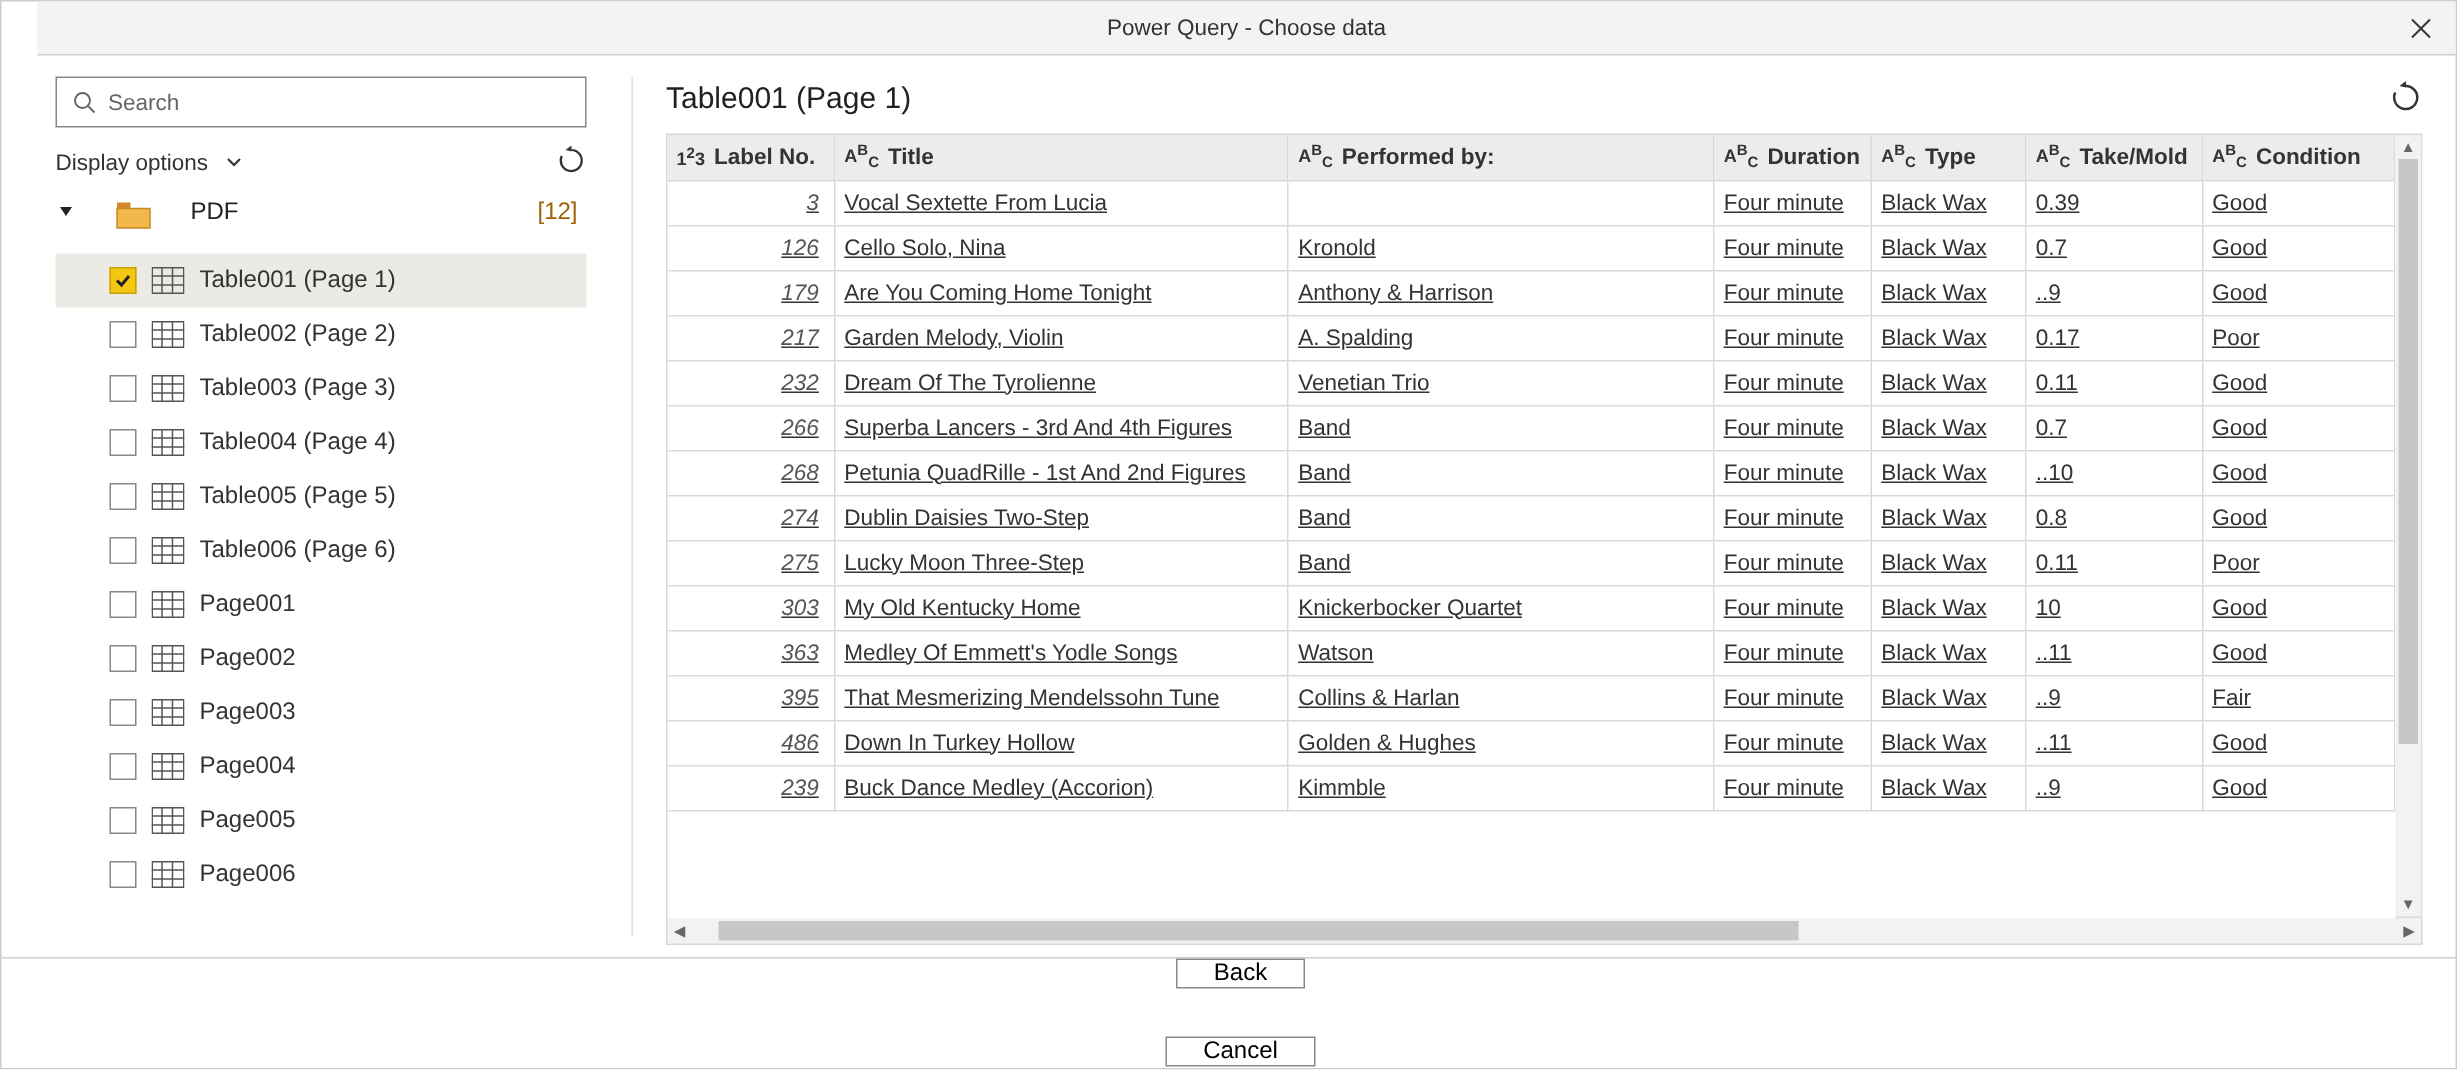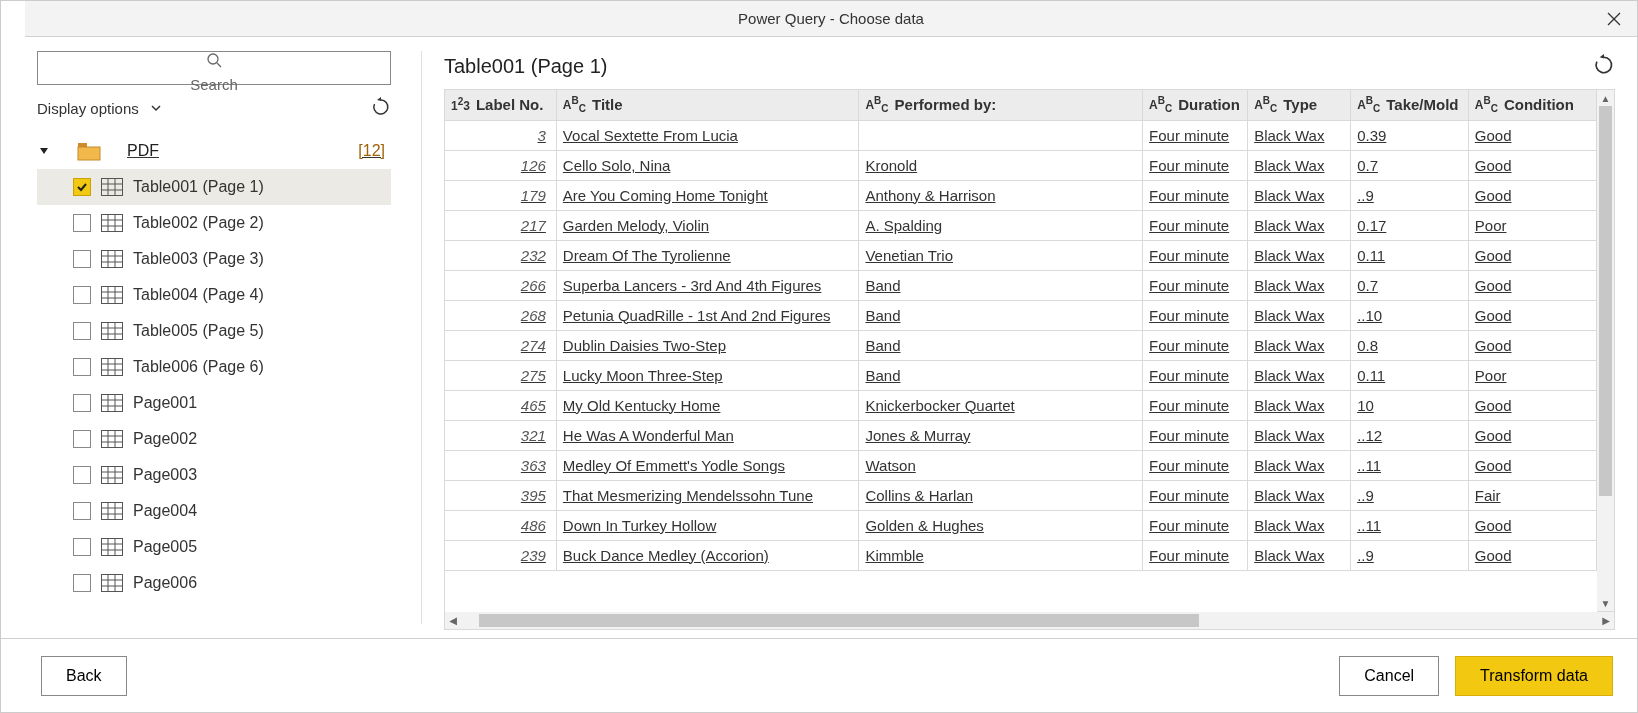--- a/index.html
+++ b/index.html
@@ -60,21 +60,20 @@
 }
 .search {
   display: flex;
   align-items: center;
   border: 1px solid #888;
   height: 34px;
   padding: 0 10px;
   gap: 8px;
   font-size: 15px;
   color: #666;
-  flex-direction: column;
 }
 .search svg { flex: 0 0 auto; }
 .search .ph { flex: 1; }
 .display-row {
   display: flex;
   align-items: center;
   height: 34px;
 }
 .display-options {
   display: flex;
@@ -86,27 +85,25 @@
 }
 .refresh-btn {
   margin-left: auto;
   cursor: pointer;
 }
 .tree {
   margin-top: 2px;
 }
 .tree-row {
   display: flex;
-  align-items: center;
   height: 36px;
   gap: 26px;
   cursor: pointer;
   font-size: 16px;
   padding-left: 2px;
-  text-decoration: underline;
 }
 .tree-row .expander { width: 12px; color: #222; }
 .tree-row .label { flex: 1; color: #222; }
 .tree-row .count { color: #a16207; padding-right: 6px; }
 .folder-svg rect.tab { fill:#cf8b2b; }
 .folder-svg rect.body { fill:#f2b84b; stroke:#c58a2a; }
 .child-row {
   display: flex;
   align-items: center;
   height: 36px;
@@ -242,20 +239,21 @@
 }
 .hscroll .arrow.l { left: 0; }
 .hscroll .arrow.r { right: 0; }
 .footer {
   height: 74px;
   border-top: 1px solid #d0d0d0;
   display: flex;
   align-items: center;
   padding: 0 24px 0 40px;
   gap: 16px;
+  flex-direction: column;
 }
 .btn {
   height: 40px;
   padding: 0 24px;
   border: 1px solid #888;
   background: #fff;
   font-size: 16px;
   cursor: pointer;
   display: inline-flex;
   align-items: center;
@@ -594,35 +592,26 @@
                 <tr>
                   <td class="num">275</td>
                   <td>Lucky Moon Three-Step</td>
                   <td>Band</td>
                   <td>Four minute</td>
                   <td>Black Wax</td>
                   <td>0.11</td>
                   <td>Poor</td>
                 </tr>
                 <tr>
-                  <td class="num">465</td>
+                  <td class="num">303</td>
                   <td>My Old Kentucky Home</td>
                   <td>Knickerbocker Quartet</td>
                   <td>Four minute</td>
                   <td>Black Wax</td>
                   <td>10</td>
-                  <td>Good</td>
-                </tr>
-                <tr>
-                  <td class="num">321</td>
-                  <td>He Was A Wonderful Man</td>
-                  <td>Jones &amp; Murray</td>
-                  <td>Four minute</td>
-                  <td>Black Wax</td>
-                  <td>..12</td>
                   <td>Good</td>
                 </tr>
                 <tr>
                   <td class="num">363</td>
                   <td>Medley Of Emmett's Yodle Songs</td>
                   <td>Watson</td>
                   <td>Four minute</td>
                   <td>Black Wax</td>
                   <td>..11</td>
                   <td>Good</td>

